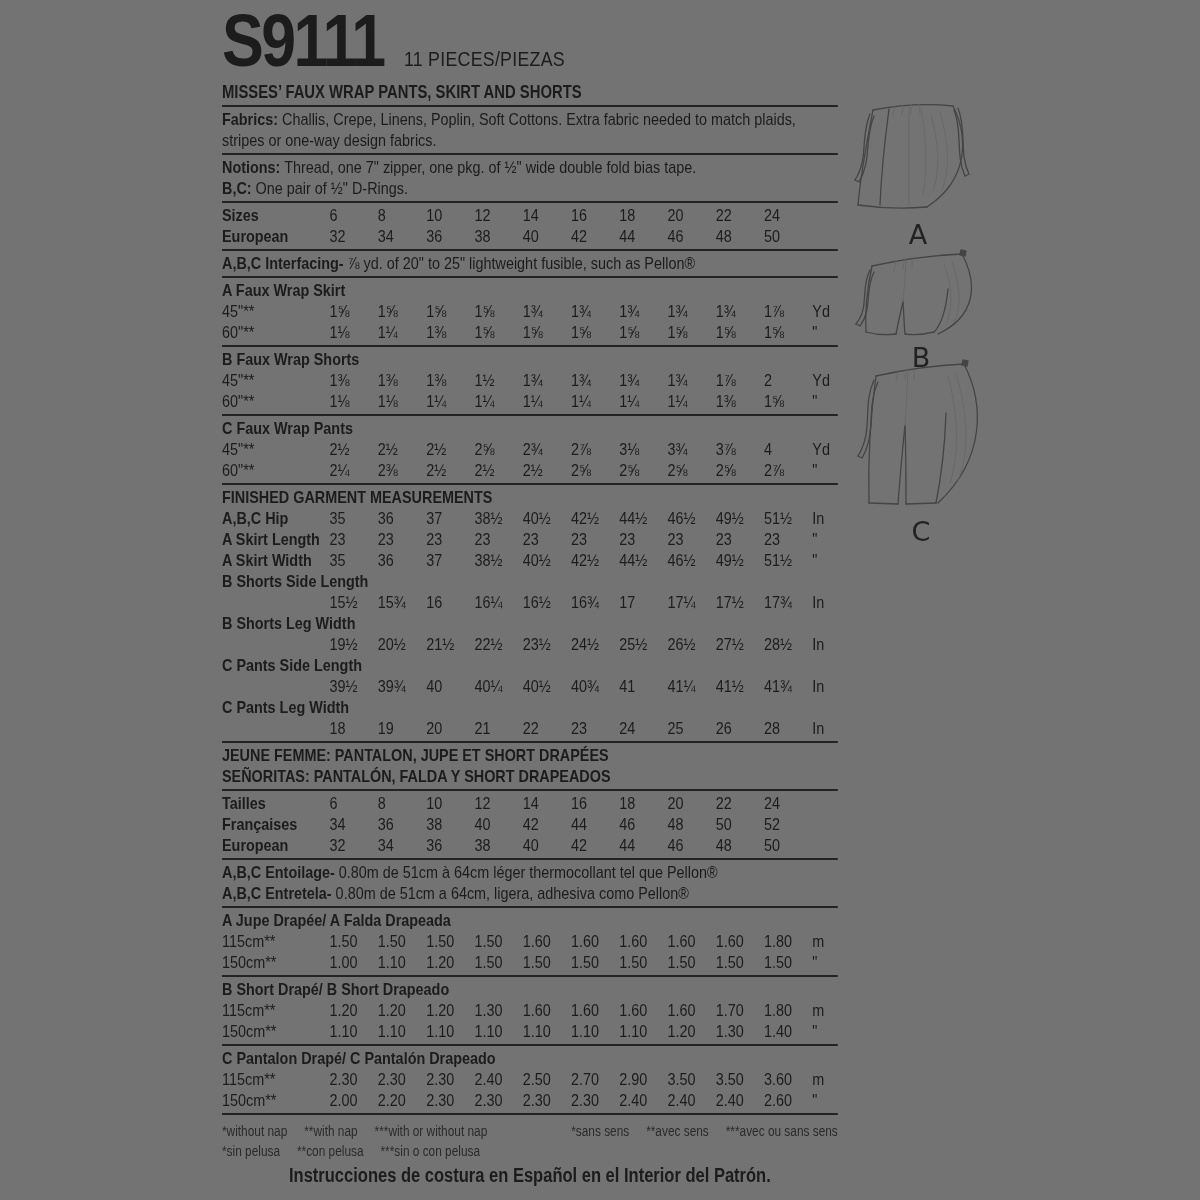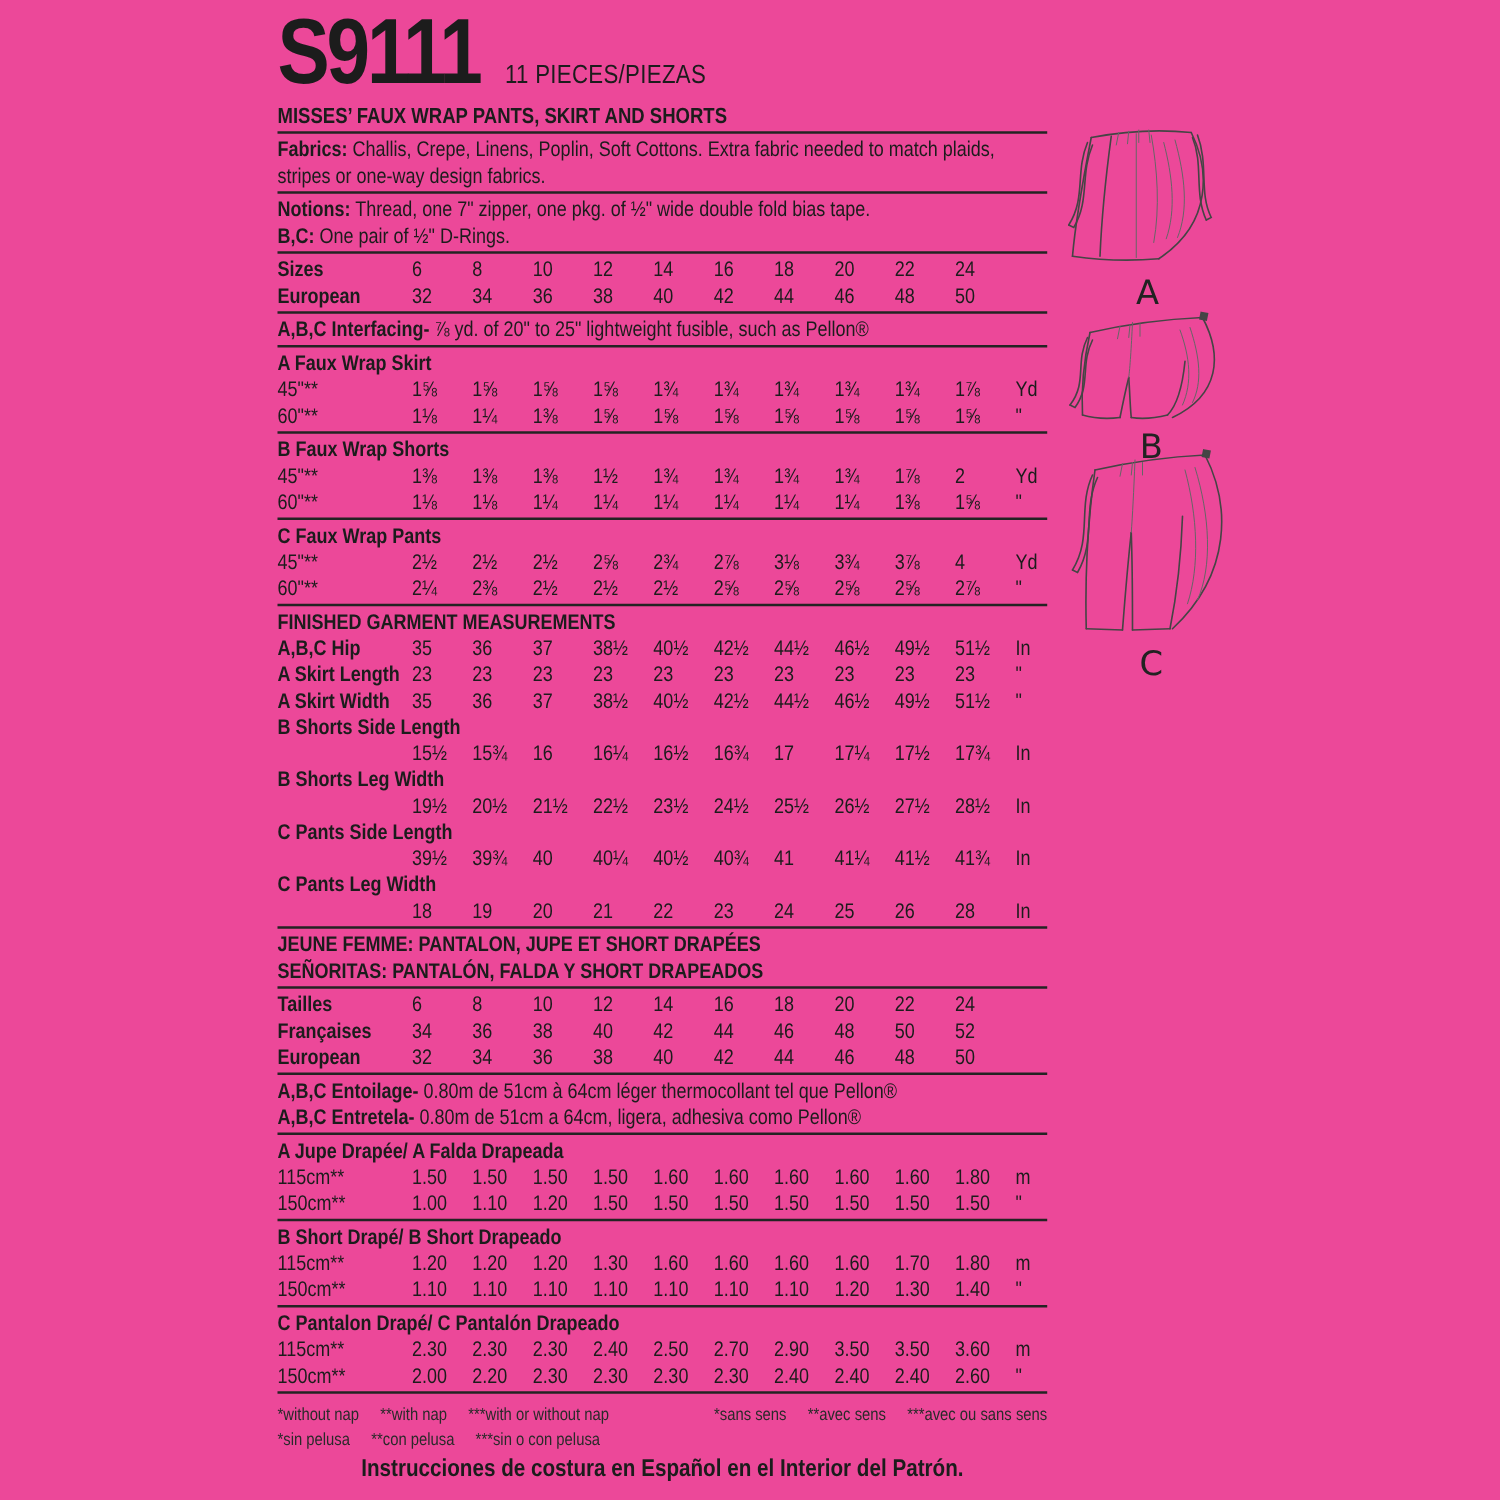--- a/index.html
+++ b/index.html
@@ -1,17 +1,17 @@
 <!DOCTYPE html>
 <html><head>
 <meta charset="utf-8">
 <style>
   html,body{margin:0;padding:0;background:#ffffff;}
   body{width:1200px;height:1200px;font-family:"Liberation Sans","DejaVu Sans",sans-serif;color:#1c1c1c;}
-  .page{position:relative;width:1200px;height:1200px;overflow:hidden;background:#ec4899;}
+  .page{position:relative;width:1200px;height:1200px;overflow:hidden;background:#737373;}
 
   
   .content{position:absolute;left:222px;top:4px;width:727px;transform:scaleX(.847);transform-origin:0 0;}
 
   .logo-row{display:flex;align-items:baseline;height:76px;margin-bottom:2px;}
   .logo{font-size:74px;font-weight:700;letter-spacing:-3px;line-height:74px;}
   .pieces{font-size:21px;margin-left:24px;letter-spacing:.3px;}
 
   .doc-title{font-size:17.5px;font-weight:700;line-height:21px;}
   .line{font-size:17px;line-height:21px;}

